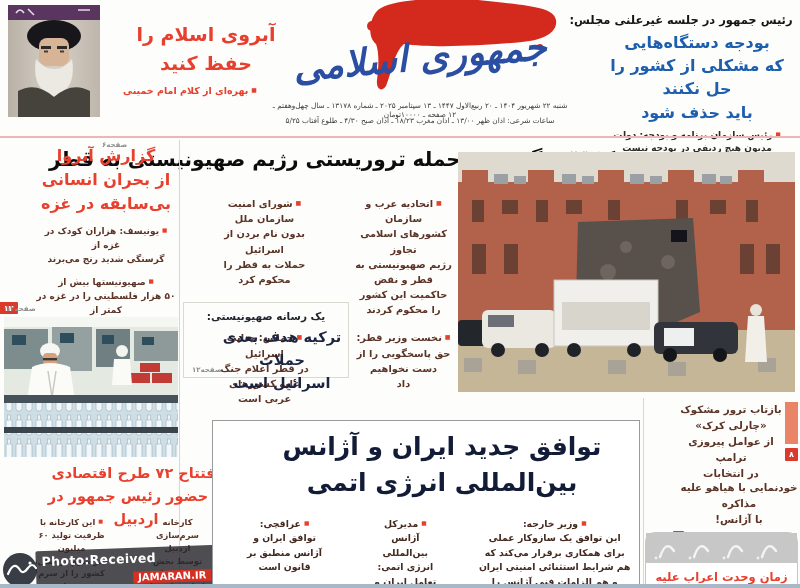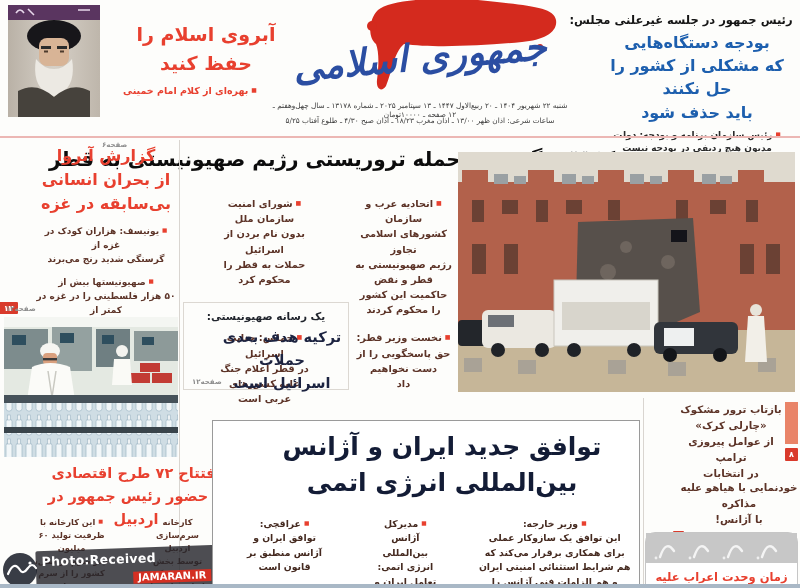--- a/index.html
+++ b/index.html
@@ -199,21 +199,21 @@
 حملات به قطر را
 محکوم کرد</div>
     <div class="item lead-item ml ctr bul">نخست وزیر قطر:
 حق پاسخگویی را از دست نخواهیم
 داد</div>
     <div class="item lead-item ml ctr bul">حماس: جنایت اسرائیل
 در قطر اعلام جنگ علیه کشورهای
 عربی است</div>
   </div>
 
-  <div class="abs ctr" style="left:183px;top:302px;width:166px;height:88px;border:1px solid #dcd8d2;padding-top:7px;">
+  <div class="abs ctr" style="left:183px;top:302px;width:166px;height:76px;border:1px solid #dcd8d2;padding-top:7px;">
     <div class="media-kick">یک رسانه صهیونیستی:</div>
     <div class="media-head ml" style="margin-top:4px;">ترکیه هدف بعدی حملات
 اسرائیل است</div>
     <div class="abs pref" style="left:8px;bottom:3px;">صفحه۱۲</div>
   </div>
 
   <div class="abs vrule" style="left:179px;top:140px;height:446px;"></div>
 
   <div class="abs" style="left:4px;top:144px;width:172px;height:166px;">
     <div class="gaza-head ml ctr">گزارش آنروا

